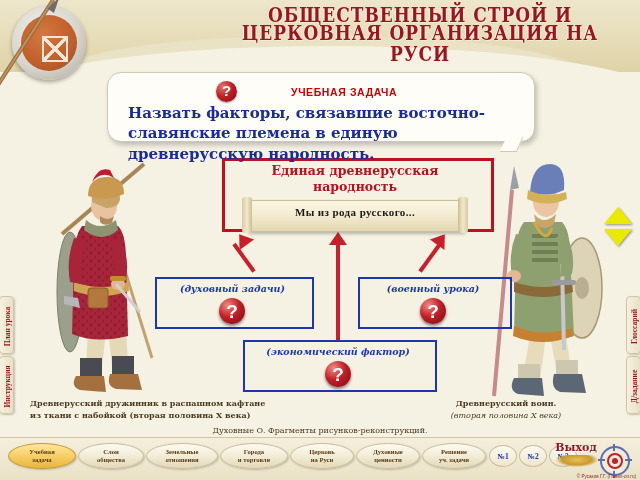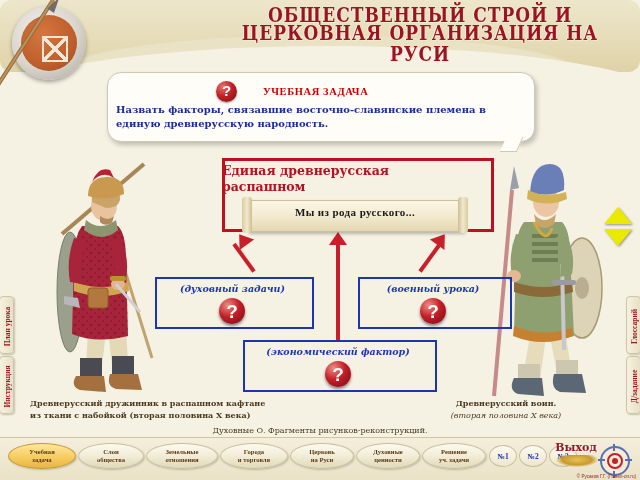--- a/index.html
+++ b/index.html
@@ -9,21 +9,20 @@
     background:#f5f1e2;
   }
   #slide{position:relative;width:640px;height:480px;overflow:hidden;
     background:#f5f1e3;}
 
   
   .header{position:absolute;left:0;top:0;width:640px;height:72px;overflow:hidden;
     background:
       radial-gradient(ellipse 420px 60px at 320px 72px,#e9e2c4 0%,#e9e2c4 60%,rgba(233,226,196,0) 62%),
       linear-gradient(180deg,#ede6cb 0%,#e6dcb8 55%,#ded2a8 100%);
-    border-radius: 12px;
   }
   .header:after{content:"";position:absolute;left:-20px;top:46px;width:700px;height:60px;
     border-radius:50%/100% 100% 0 0;background:#f5f1e3;}
   .hdr-title{position:absolute;left:210px;top:5px;width:420px;text-align:center;
     z-index:5;line-height:1.08;}
   .hdr-title div{
     font-family:"DejaVu Serif",serif;font-weight:bold;font-size:17px;
     color:#9b1422;letter-spacing:1px;
     text-shadow:1px 1px 0 #f3ead0,-1px 0 0 rgba(255,255,255,.6);
     transform:scaleY(1.15);transform-origin:top center;}
@@ -53,30 +52,30 @@
   .bubble:after{content:"";position:absolute;right:14px;bottom:-11px;width:16px;height:14px;
     background:#fffdf7;border-right:1px solid #cfc9b4;border-bottom:1px solid #cfc9b4;
     transform:skewX(-24deg);}
   .qball{width:21px;height:21px;border-radius:50%;display:inline-block;
     background:radial-gradient(circle at 33% 28%,#e8726d 0%,#c02028 45%,#7c0d14 100%);
     box-shadow:0 1px 2px rgba(0,0,0,.4);position:relative;vertical-align:middle;}
   .qball:before{content:"?";position:absolute;left:0;top:-1px;width:21px;
     text-align:center;font-family:"Liberation Sans",sans-serif;font-weight:bold;
     font-size:15px;color:#fff;line-height:22px;}
   .bub-head{position:absolute;left:108px;top:8px;width:250px;}
-  .bub-head .lbl{font-family:Liberation Serif, serif;font-weight:bold;font-size:10.5px;
-    color:#cc0000;letter-spacing:.6px;margin-left:22px;vertical-align:middle;}
-  .bub-body{position:absolute;left:8px;top:30px;width:404px;
-    font-family:"DejaVu Serif",serif;font-weight:bold;font-size:10px;color:#1a2b9c;
+  .bub-head .lbl{font-family:Liberation Sans, sans-serif;font-weight:bold;font-size:10.5px;
+    color:#cc0000;letter-spacing:.6px;margin-left:50px;vertical-align:middle;}
+  .bub-body{position:absolute;left:20px;top:30px;width:404px;
+    font-family:"DejaVu Serif",serif;font-weight:bold;font-size:15px;color:#1a2b9c;
     line-height:1.35;}
 
   
   .unity-box{position:absolute;left:222px;top:158px;width:266px;height:68px;
     border:3px solid #c01020;background:transparent;z-index:6;}
-  .unity-title{position:absolute;left:222px;top:163px;width:266px;text-align:left;
+  .unity-title{position:absolute;left:222px;top:163px;width:266px;text-align:center;
     font-family:"DejaVu Serif",serif;font-weight:bold;font-size:12.5px;color:#b3121f;
     line-height:1.25;z-index:8;}
   .scroll{position:absolute;left:248px;top:200px;width:214px;height:30px;z-index:9;
     background:linear-gradient(180deg,#fbf6e4 0%,#f3ead0 50%,#e4d7b0 100%);
     border:1px solid #cdbf96;box-shadow:1px 2px 3px rgba(0,0,0,.25);}
   .scroll:before,.scroll:after{content:"";position:absolute;top:-2px;width:9px;height:34px;
     background:linear-gradient(180deg,#e9ddba,#d2c characteristic);}
   .scroll-l{position:absolute;left:242px;top:197px;width:10px;height:36px;z-index:10;
     background:linear-gradient(90deg,#d8c99f,#f2e9cd,#cdbd93);border-radius:3px;}
   .scroll-r{position:absolute;left:458px;top:197px;width:10px;height:36px;z-index:10;
@@ -300,21 +299,21 @@
       <path d="M48 54 q10 12 22 0 l-2 10 q-10 8 -18 0 Z" fill="#c8a469"></path>
 
       <path d="M44 32 q2 -28 20 -28 q16 0 14 26 q-16 8 -34 2 Z" fill="#6a7fb8"></path>
       <path d="M42 30 q18 9 38 2 l1 7 q-20 9 -40 0 Z" fill="#d3b257"></path>
     </svg>
   </div>
 
   <div class="unity-box"></div>
   <div class="unity-title">
     <span>Единая древнерусская</span><br>
-    <span>распашном</span>
+    <span>народность</span>
   </div>
   <div class="scroll-l"></div>
   <div class="scroll-r"></div>
   <div class="scroll"></div>
   <div class="scroll-txt">Мы из рода русского...</div>
 
   <div class="arrow" style="left:232px;top:244px;width:4px;height:34px;transform:rotate(-36deg);transform-origin:top center;"></div>
   <div class="ar-head" style="left:234px;top:233px;transform:rotate(-36deg);"></div>
 
   <div class="arrow" style="left:336px;top:244px;width:4px;height:98px;"></div>

